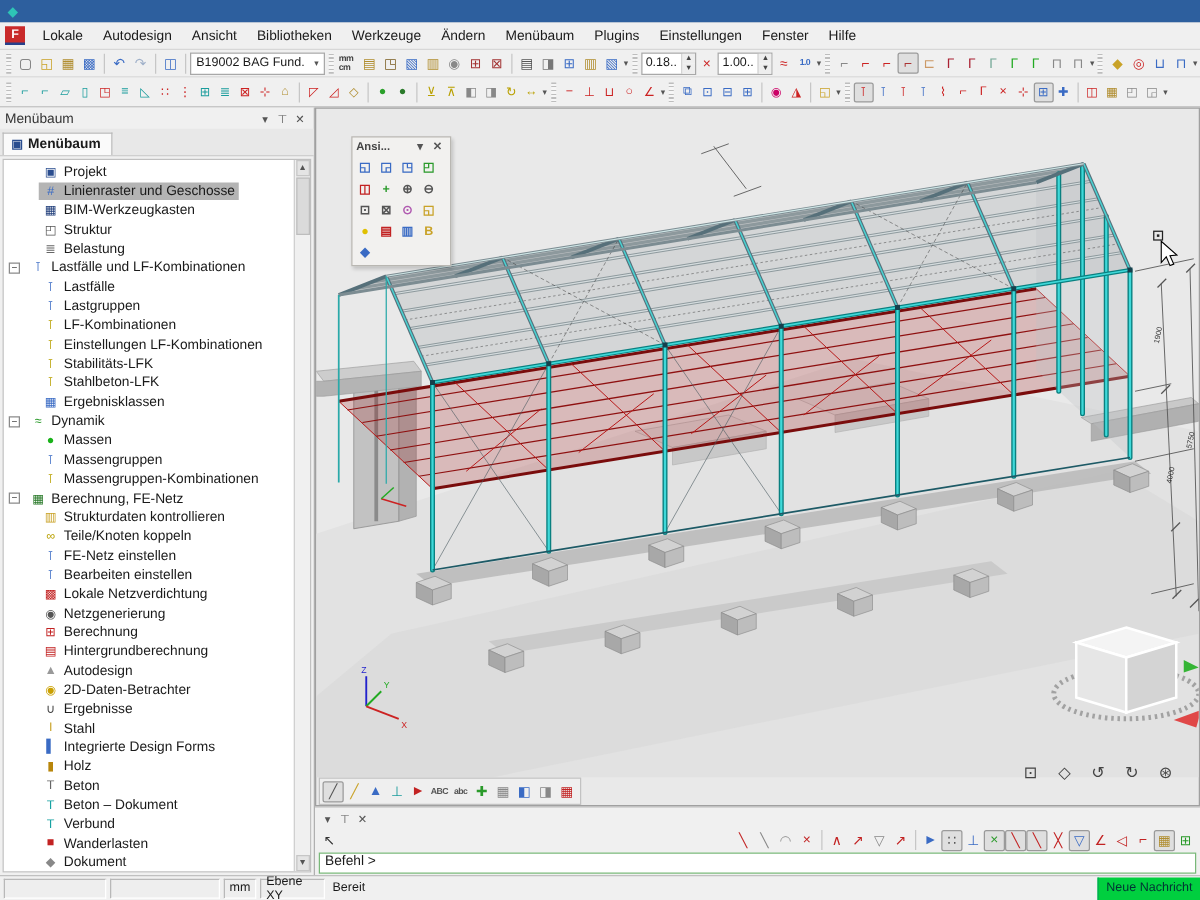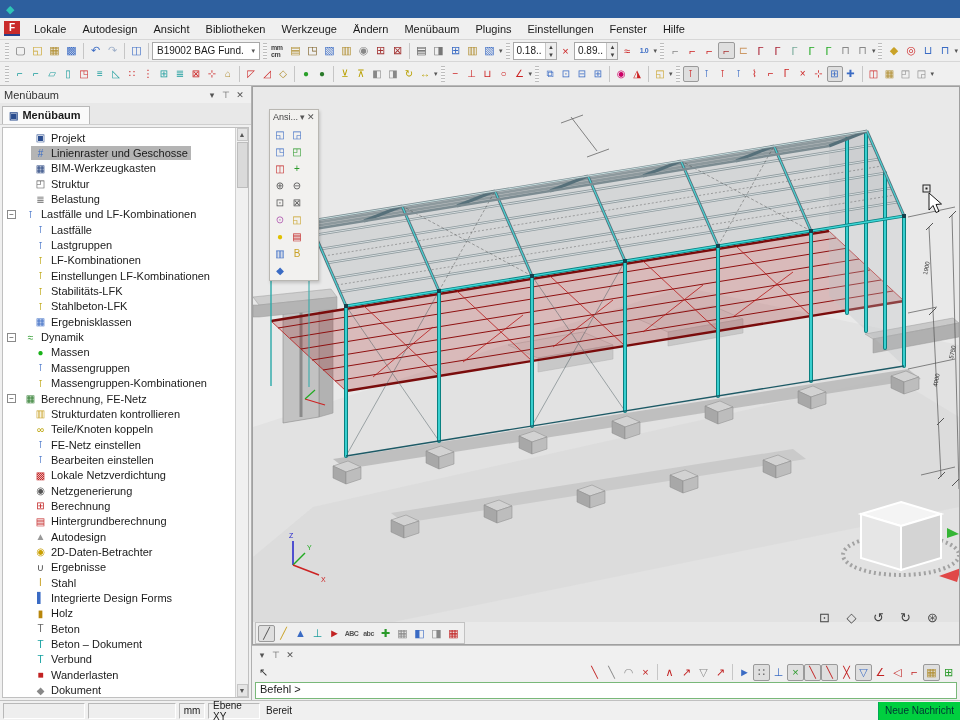--- a/index.html
+++ b/index.html
@@ -54,21 +54,21 @@
   .tree-scroll { position:absolute; right:0; top:0; bottom:0; width:13px; background:#f0f0f0; border-left:1px solid #d0d0d0; display:flex; flex-direction:column; justify-content:space-between; align-items:center; }
   .tree-scroll .sa { font-size:7px; color:#555; width:11px; height:13px; background:#e4e4e4; border:1px solid #c6c6c6; text-align:center; line-height:12px; }
   .tree-scroll .thumb { position:absolute; top:14px; left:1px; width:11px; height:46px; background:#dadada; border:1px solid #bdbdbd; }
 
   
   #right-col { flex:1; display:flex; flex-direction:column; }
   #viewport { height:559px; position:relative; background:#e9e9e9; border:1px solid #a0a0a0; }
   #vsvg { position:absolute; left:0; top:0; }
 
   
-  #palette { position:absolute; left:16px; top:22px; width:50px; background:#f2f1ef; border:1px solid #b9b7b2; box-shadow:1px 2px 3px rgba(0,0,0,.18); }
+  #palette { position:absolute; left:28px; top:22px; width:80px; background:#f2f1ef; border:1px solid #b9b7b2; box-shadow:1px 2px 3px rgba(0,0,0,.18);font-weight:bold; }
   #palette .phead { height:14px; display:flex; align-items:center; font-size:9px; color:#444; padding:0 3px; }
   #palette .phead .ph-title { flex:1; }
   #palette .pgrid { display:flex; flex-wrap:wrap; padding:2px; gap:1px; }
 
   
   #vbar { position:absolute; left:2px; bottom:0; height:22px; display:flex; align-items:center; background:#efefef; border:1px solid #c2c2c2; padding:0 2px; }
 
   
   #navicons { position:absolute; right:18px; bottom:18px; display:flex; gap:10px; }
   #navicons .chip { color:#6f6f6f; font-size:13px; }
@@ -146,21 +146,21 @@
     <span class="grip"></span>
     <span class="spinner">
       <span class="val">0.18..</span>
       <span class="arrows">
         <span>▲</span>
         <span>▼</span>
       </span>
     </span>
     <span class="chip" style="color: rgb(204, 34, 34);">×</span>
     <span class="spinner">
-      <span class="val">0.89..</span>
+      <span class="val">1.00..</span>
       <span class="arrows">
         <span>▲</span>
         <span>▼</span>
       </span>
     </span>
     <span class="chip" style="color: rgb(204, 34, 34);">≈</span>
     <span class="chip txt" style="color: rgb(58, 107, 196);">1.0</span>
     <span class="dd-arrow">▾</span>
     <span class="grip"></span>
     <span class="chip" style="color: rgb(136, 136, 136);">⌐</span>

